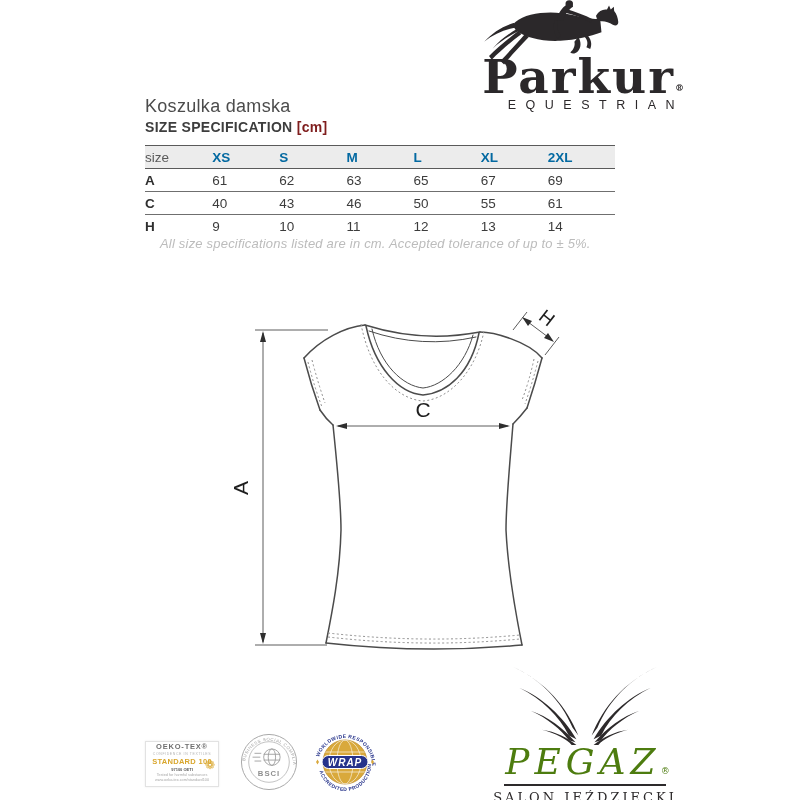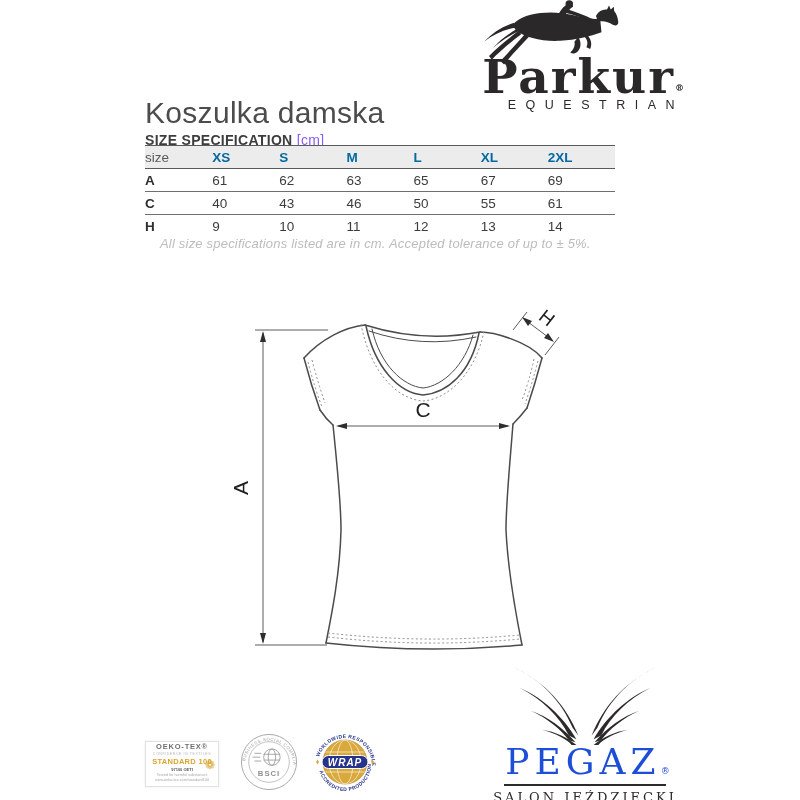--- a/index.html
+++ b/index.html
@@ -10,23 +10,23 @@
   .brand{position:absolute;left:412px;top:0;width:272px;text-align:right;}
   .brand .horse{display:block;margin:0 auto;width:150px;height:72px;}
   .brand .wordmark{font-family:"DejaVu Serif",serif;font-weight:bold;font-size:47px;
                    line-height:0.85;color:#2b282a;letter-spacing:2px;margin-top:-15px;}
   .brand .wordmark .reg{font-size:9px;letter-spacing:0;vertical-align:2px;}
   .brand .tagline{font-size:12.5px;letter-spacing:9.5px;color:#2b282a;margin-top:1px;
                   padding-left:9px;font-weight:400;}
 
   
   .title-block{position:absolute;left:145px;top:96px;}
-  .title-block h1{margin:0;font-size:30px;font-weight:400;color:#4c4c4c;letter-spacing:0.3px;}
+  .title-block h1{margin:0;font-size:18px;font-weight:400;color:#4c4c4c;letter-spacing:0.3px;}
   .spec-line{margin-top:2px;font-size:14px;font-weight:bold;color:#3d3d3d;letter-spacing:0.3px;}
-  .spec-line .unit{color:#8b5cf6;font-weight:normal;}
+  .spec-line .unit{color:#7f1d1d;font-weight:bold;}
 
   
   .size-table-wrap{position:absolute;left:145px;top:145px;width:470px;}
   table.size-table{width:100%;border-collapse:collapse;table-layout:fixed;}
   table.size-table thead tr{background:#ececec;}
   table.size-table th,table.size-table td{
       font-size:13.5px;text-align:left;padding:3px 0;height:16px;}
   table.size-table thead tr{border-top:1px solid #5a5a5a;border-bottom:1px solid #5a5a5a;}
   table.size-table th{font-weight:bold;color:#0369a1;}
   table.size-table th.size-label{font-weight:400;color:#5a5a5a;}
@@ -50,22 +50,22 @@
   .oeko-card .l3{font-size:7.5px;color:#d9a62b;font-weight:bold;letter-spacing:0.3px;margin-top:1px;}
   .oeko-card .l4{font-size:4px;color:#555;font-weight:bold;margin-top:1px;}
   .oeko-card .l5,.oeko-card .l6{font-size:3.8px;color:#a9a9a9;margin-top:1px;}
   .oeko-flower{position:absolute;right:3px;top:17px;color:#d9a62b;font-size:12px;line-height:1;}
   .bsci-seal{position:absolute;left:95px;top:5px;width:58px;height:58px;}
   .wrap-seal{position:absolute;left:167px;top:1px;width:66px;height:66px;}
 
   
   .retailer{position:absolute;left:478px;top:664px;width:214px;text-align:center;}
   .retailer .wings{display:block;margin:0 auto;width:162px;height:82px;}
-  .retailer .name{font-family:"DejaVu Serif",serif;font-size:36px;color:#1d4ed8;
-                  letter-spacing:5px;line-height:1;margin-top:-2px;padding-left:5px;}
+  .retailer .name{font-family:"DejaVu Serif",serif;font-size:36px;color:#4d7c0f;
+                  letter-spacing:5px;line-height:1;margin-top:-2px;padding-left:5px;font-style:italic;}
   .retailer .name .reg{font-size:9px;letter-spacing:0;vertical-align:0;}
   .retailer .rule{width:162px;border:none;border-top:2px solid #2d2a2b;margin:4px auto 4px;}
   .retailer .sub{font-family:"DejaVu Serif",serif;font-size:13px;color:#2d2a2b;
                  letter-spacing:3px;}
 </style>
 </head>
 <body>
 
 <div id="page">
 

